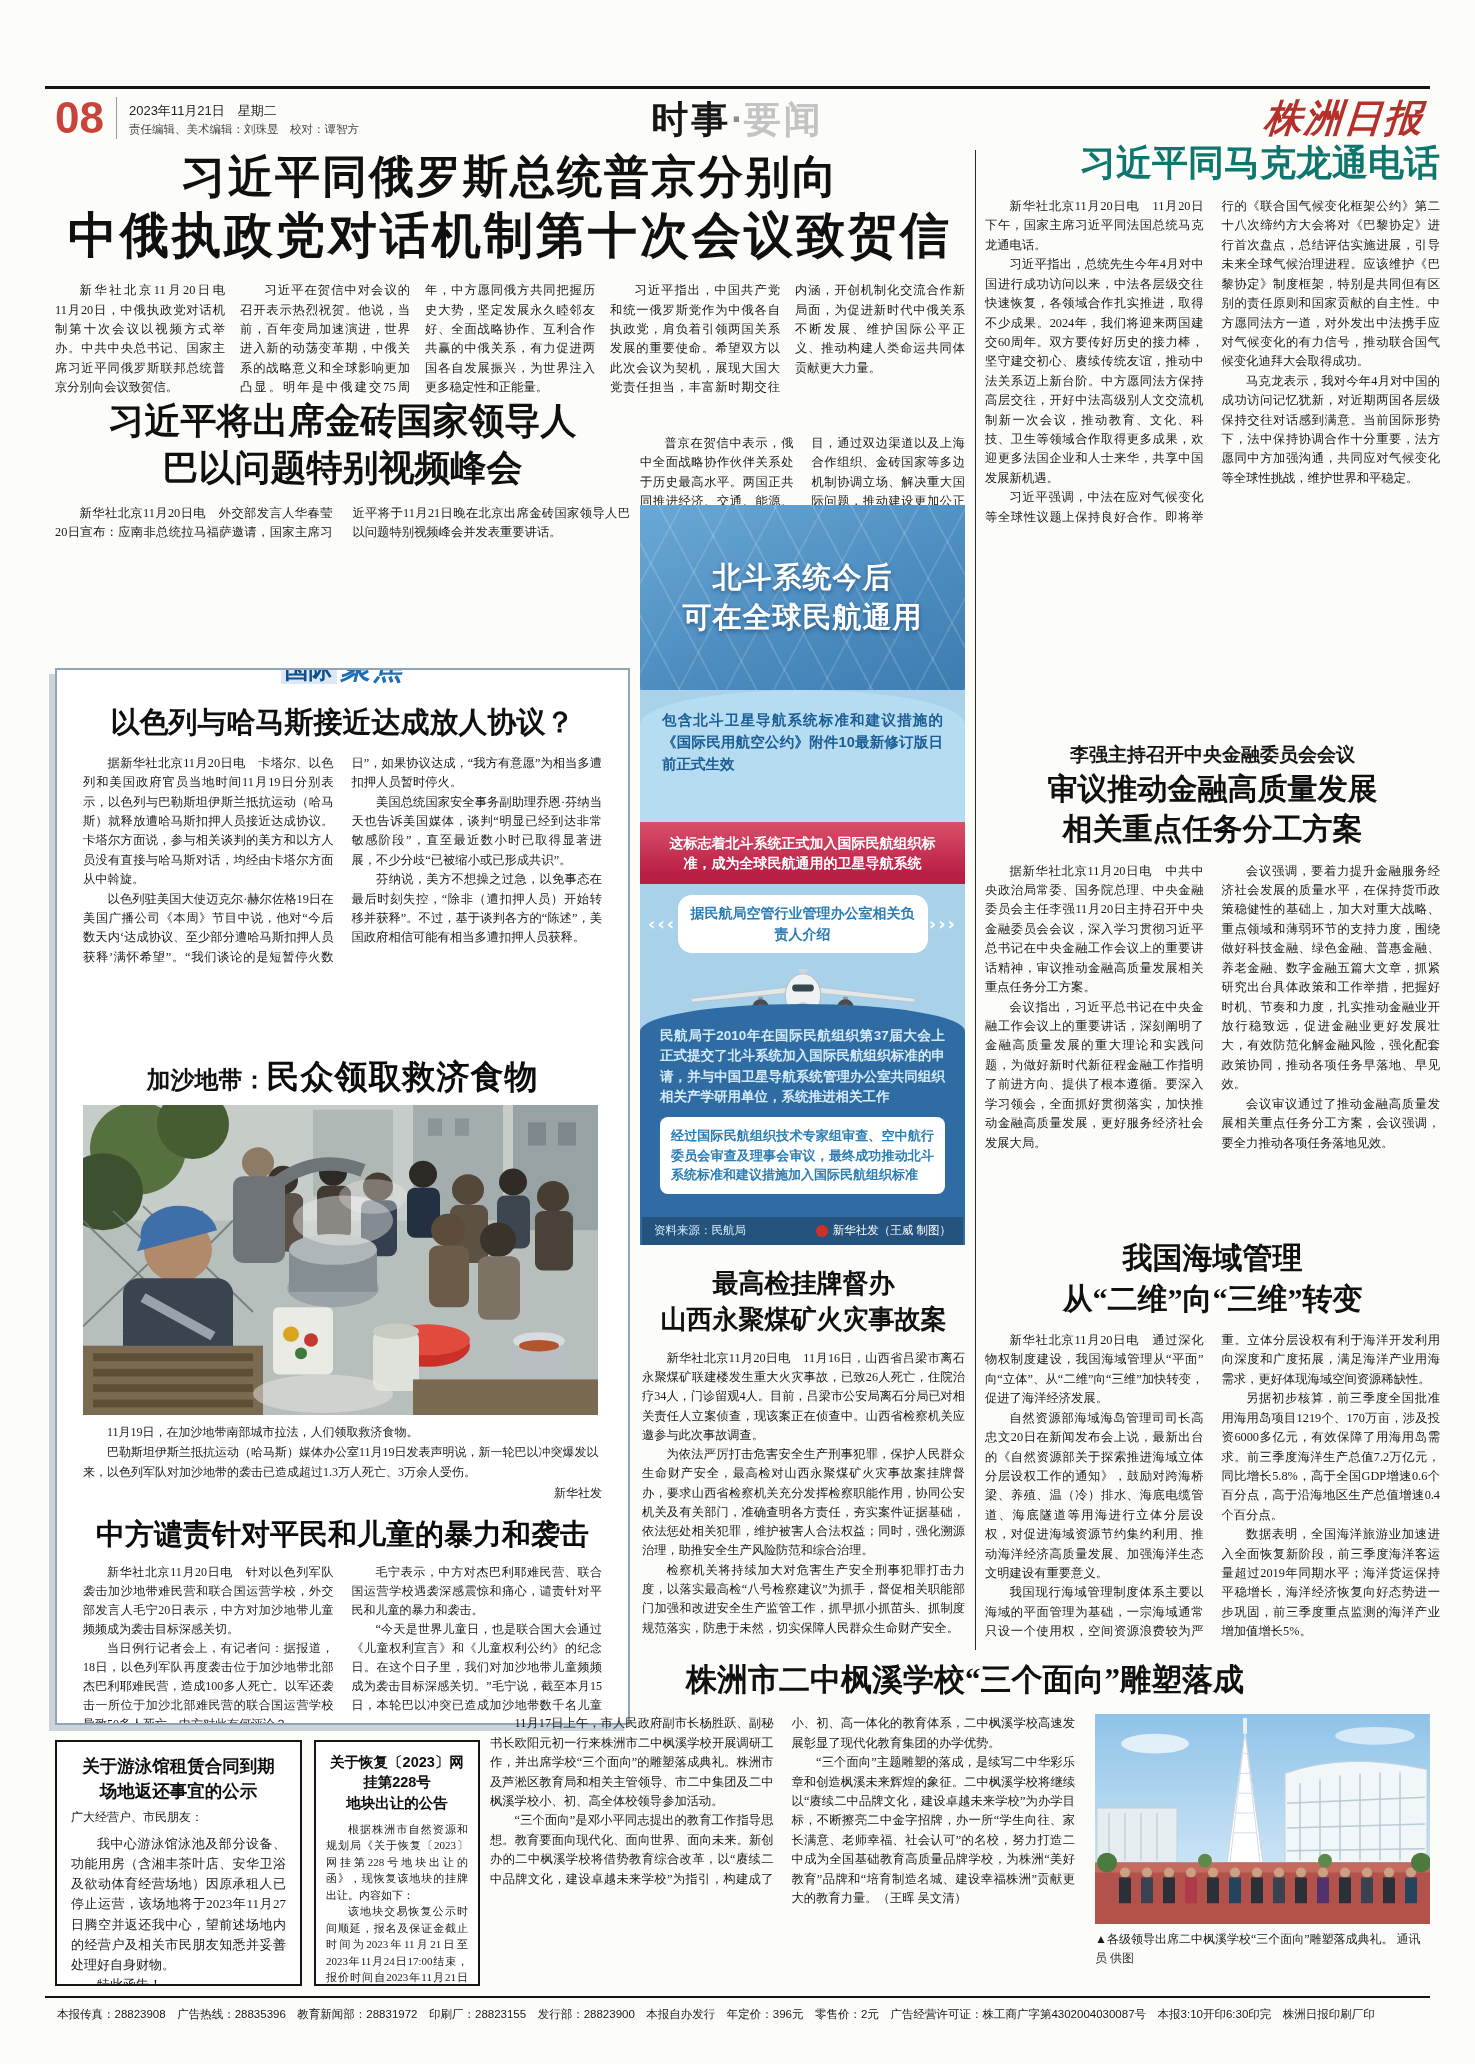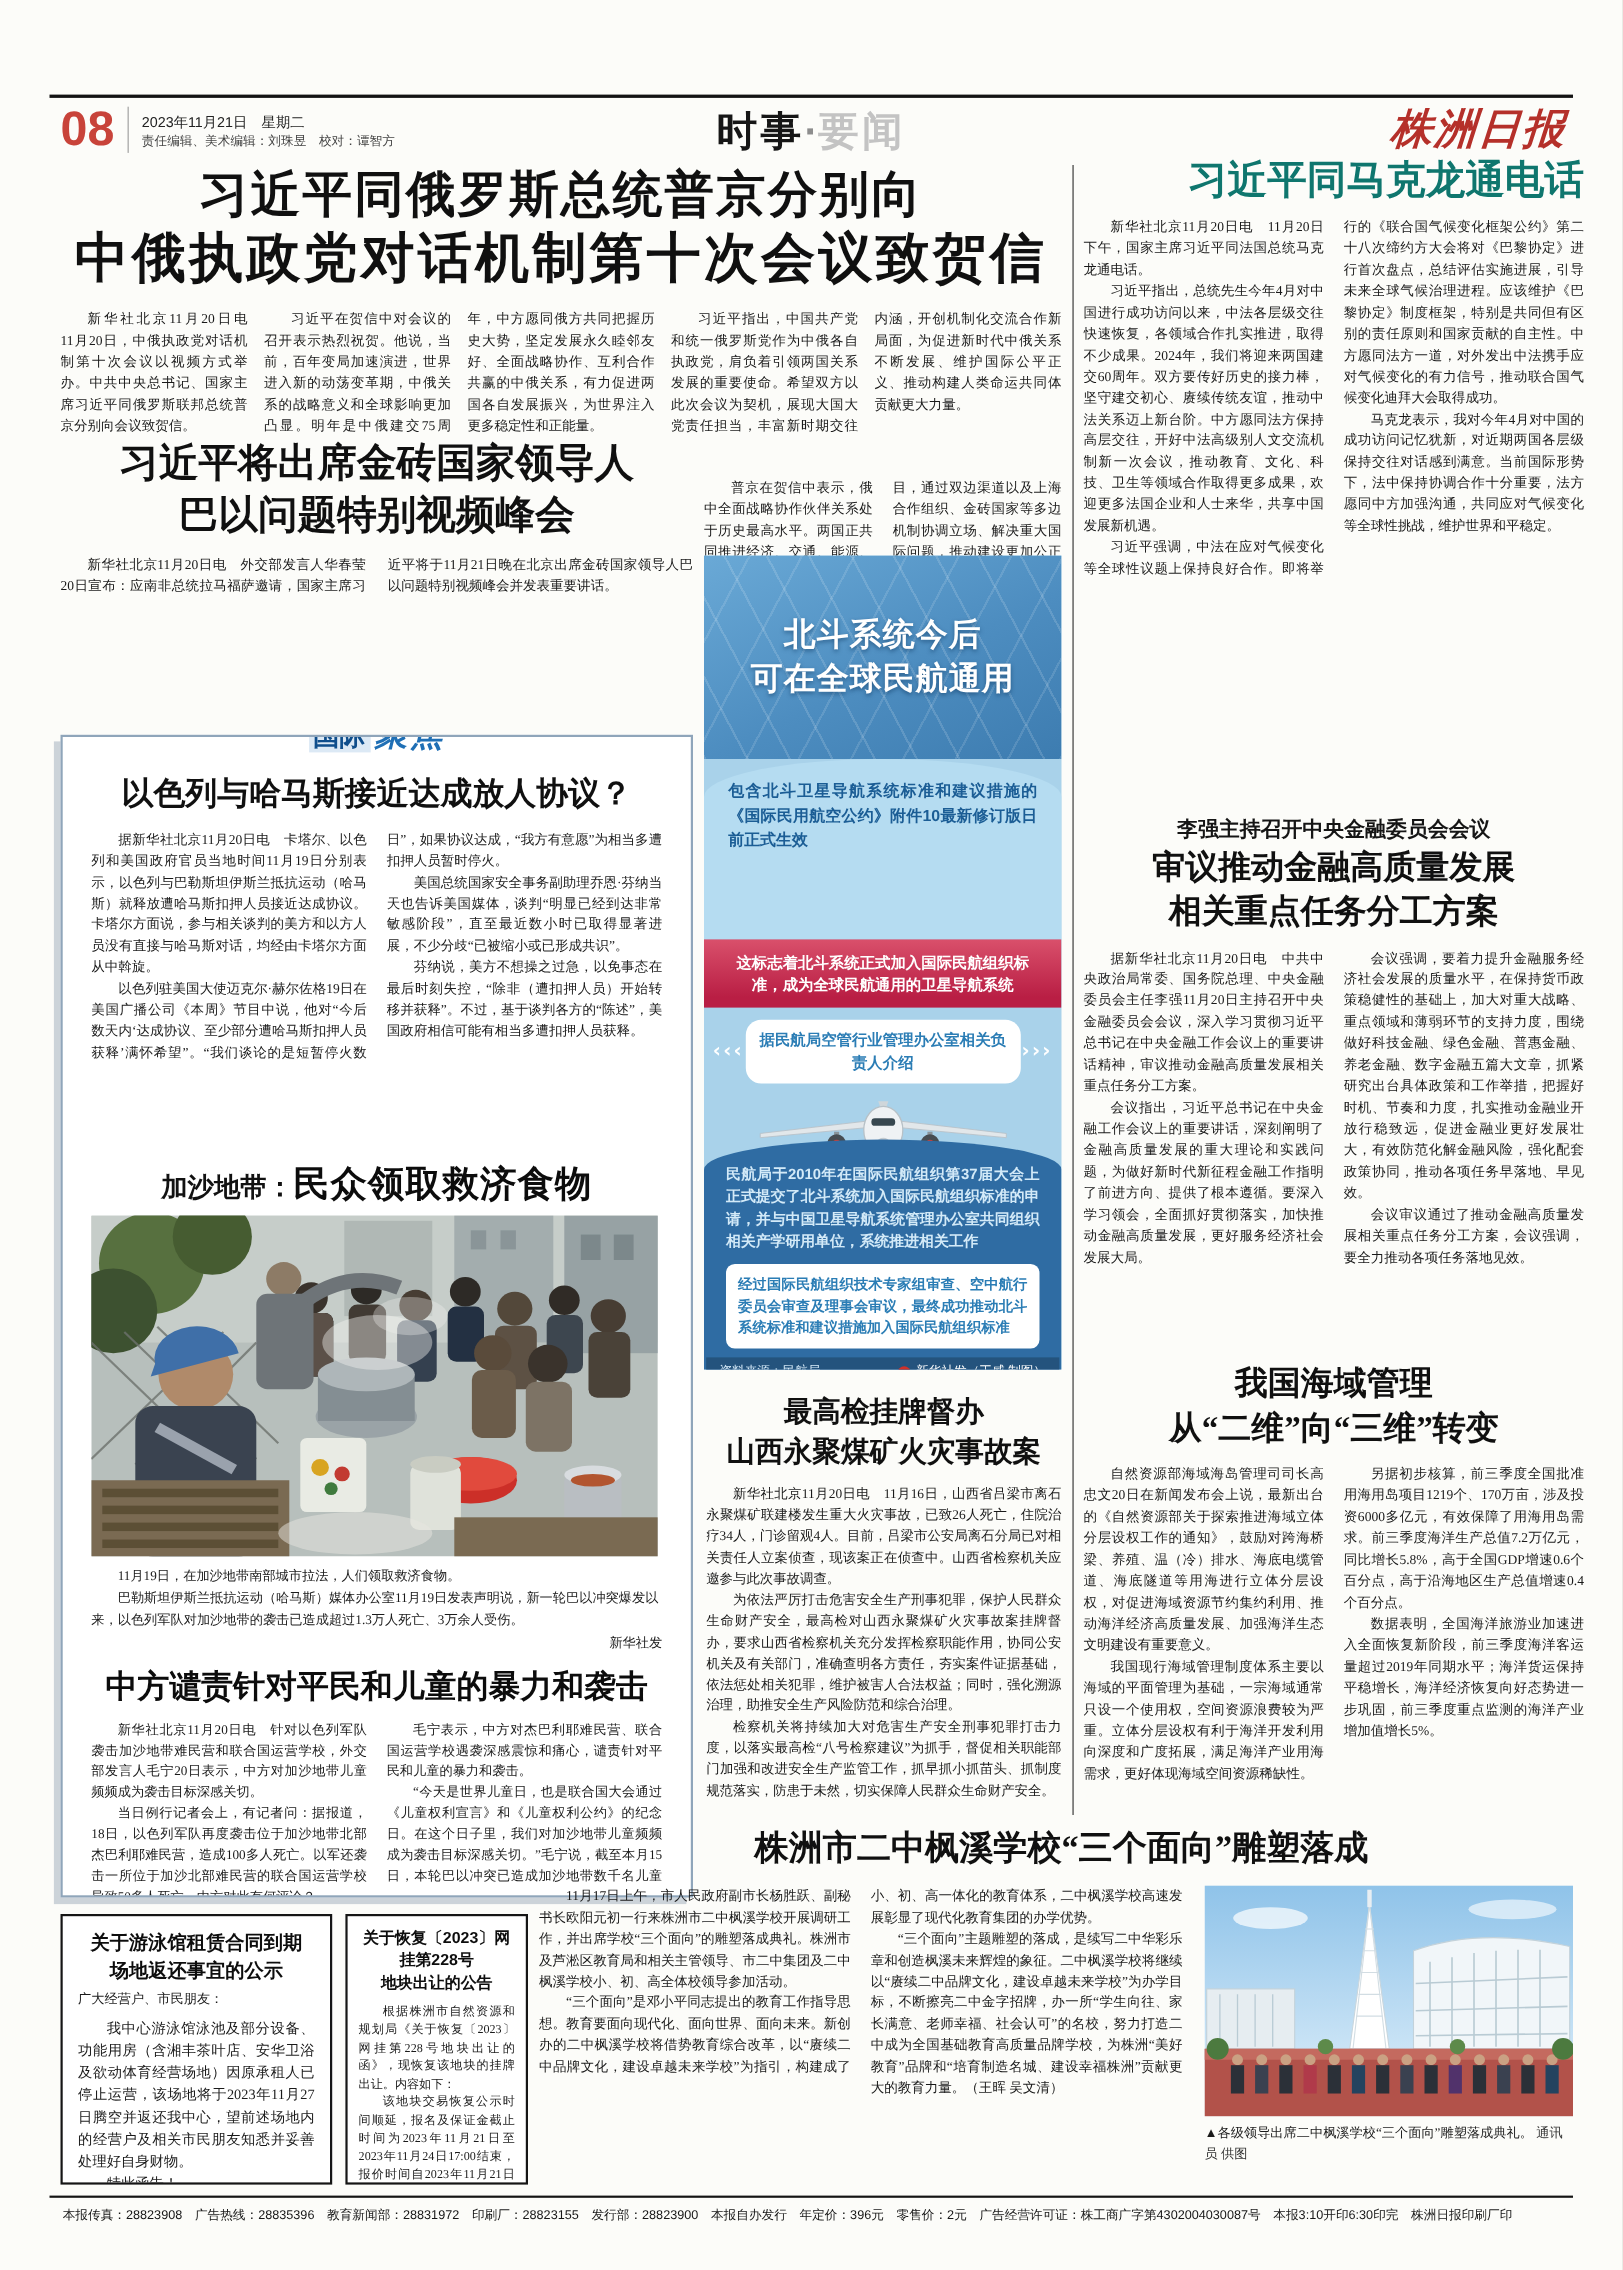--- a/index.html
+++ b/index.html
@@ -71,21 +71,21 @@
   
   .beidou{position:absolute;left:640px;top:505px;width:325px;height:740px;display:flex;flex-direction:column;
           overflow:hidden;background:#a9d2ea;}
   .bd-sky{height:185px;flex:none;position:relative;display:flex;flex-direction:column;justify-content:center;
           background:
             repeating-linear-gradient(62deg,rgba(255,255,255,.14) 0 2px,transparent 2px 34px),
             repeating-linear-gradient(-62deg,rgba(255,255,255,.12) 0 2px,transparent 2px 42px),
             linear-gradient(155deg,#6aa9d6 0%,#4d8dc0 55%,#3d7cb0 100%);}
   .bd-title{text-align:center;font:900 29px/1.35 "Liberation Sans","DejaVu Sans",sans-serif;color:#fff;
             text-shadow:0 2px 4px rgba(10,50,90,.55);letter-spacing:1px;}
-  .bd-arc{height:164px;flex:none;background:#b5dcf1;border-radius:55% 55% 0 0/38px 38px 0 0;
+  .bd-arc{height:132px;flex:none;background:#b5dcf1;border-radius:55% 55% 0 0/38px 38px 0 0;
           padding:20px 22px 16px;box-sizing:border-box;}
   .bd-intro{font:800 14.5px/1.5 "Liberation Sans","DejaVu Sans",sans-serif;color:#1b5d95;text-align:justify;}
   .bd-ribbon{height:62px;flex:none;background:linear-gradient(180deg,#d9506b 0%,#b91e44 85%);
              display:flex;align-items:center;justify-content:center;padding:4px 16px;box-sizing:border-box;}
   .bd-ribbon-text{font:900 14px/1.45 "Liberation Sans","DejaVu Sans",sans-serif;color:#fff;text-align:center;}
   .bd-mid{height:80px;flex:none;position:relative;display:flex;align-items:center;justify-content:center;}
   .bd-bubble{width:226px;background:#fff;border-radius:14px;padding:8px 12px;
              font:800 14px/1.5 "Liberation Sans","DejaVu Sans",sans-serif;color:#2b7db5;text-align:center;}
   .bd-arrows{position:absolute;top:50%;transform:translateY(-50%);font:900 18px/1 "DejaVu Sans",sans-serif;
              color:#fff;letter-spacing:2px;}
@@ -363,20 +363,21 @@
         <p class="para">会议指出，习近平总书记在中央金融工作会议上的重要讲话，深刻阐明了金融高质量发展的重大理论和实践问题，为做好新时代新征程金融工作指明了前进方向、提供了根本遵循。要深入学习领会，全面抓好贯彻落实，加快推动金融高质量发展，更好服务经济社会发展大局。</p>
         <p class="para">会议强调，要着力提升金融服务经济社会发展的质量水平，在保持货币政策稳健性的基础上，加大对重大战略、重点领域和薄弱环节的支持力度，围绕做好科技金融、绿色金融、普惠金融、养老金融、数字金融五篇大文章，抓紧研究出台具体政策和工作举措，把握好时机、节奏和力度，扎实推动金融业开放行稳致远，促进金融业更好发展壮大，有效防范化解金融风险，强化配套政策协同，推动各项任务早落地、早见效。</p>
         <p class="para">会议审议通过了推动金融高质量发展相关重点任务分工方案，会议强调，要全力推动各项任务落地见效。</p>
       </div>
   </div>
 
   <div class="sea-article">
     <div class="h-serif sea-h">我国海域管理</div>
     <div class="h-serif sea-h">从“二维”向“三维”转变</div>
     <div class="sea-body bodytext cols2">
+        <p class="para">新华社北京11月20日电　通过深化物权制度建设，我国海域管理从“平面”向“立体”、从“二维”向“三维”加快转变，促进了海洋经济发展。</p>
         <p class="para">自然资源部海域海岛管理司司长高忠文20日在新闻发布会上说，最新出台的《自然资源部关于探索推进海域立体分层设权工作的通知》，鼓励对跨海桥梁、养殖、温（冷）排水、海底电缆管道、海底隧道等用海进行立体分层设权，对促进海域资源节约集约利用、推动海洋经济高质量发展、加强海洋生态文明建设有重要意义。</p>
         <p class="para">我国现行海域管理制度体系主要以海域的平面管理为基础，一宗海域通常只设一个使用权，空间资源浪费较为严重。立体分层设权有利于海洋开发利用向深度和广度拓展，满足海洋产业用海需求，更好体现海域空间资源稀缺性。</p>
         <p class="para">另据初步核算，前三季度全国批准用海用岛项目1219个、170万亩，涉及投资6000多亿元，有效保障了用海用岛需求。前三季度海洋生产总值7.2万亿元，同比增长5.8%，高于全国GDP增速0.6个百分点，高于沿海地区生产总值增速0.4个百分点。</p>
         <p class="para">数据表明，全国海洋旅游业加速进入全面恢复新阶段，前三季度海洋客运量超过2019年同期水平；海洋货运保持平稳增长，海洋经济恢复向好态势进一步巩固，前三季度重点监测的海洋产业增加值增长5%。</p>
       </div>
   </div>
 
   <div class="supreme-article">
     <div class="h-serif supreme-h">最高检挂牌督办</div>
     <div class="h-serif supreme-h">山西永聚煤矿火灾事故案</div>

